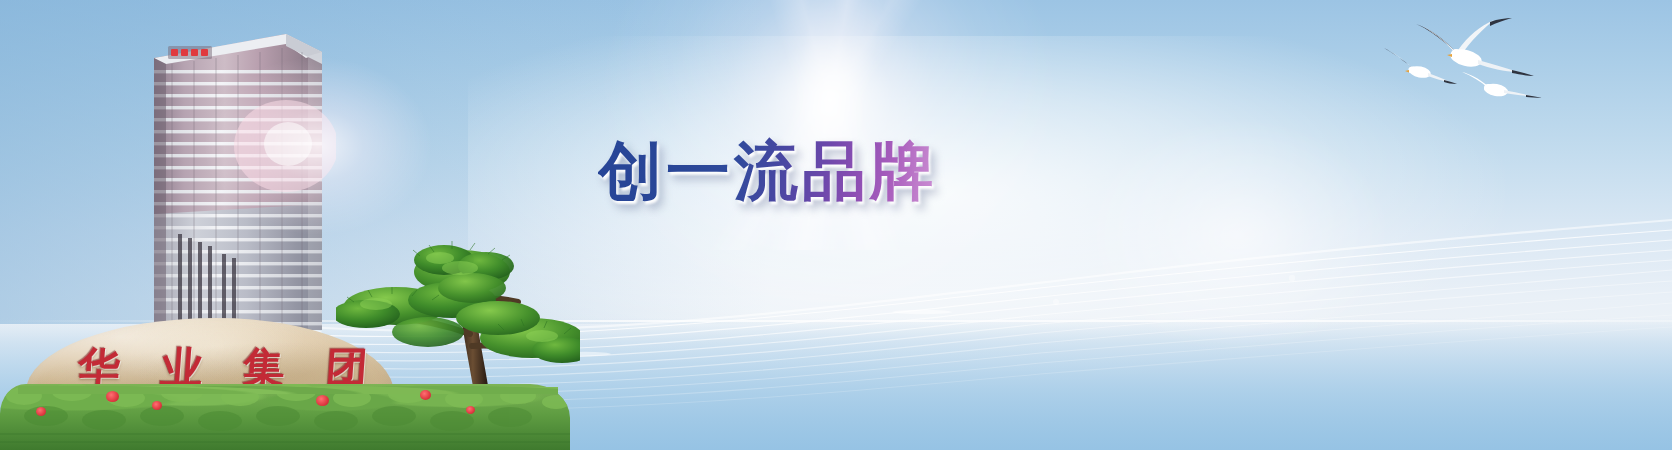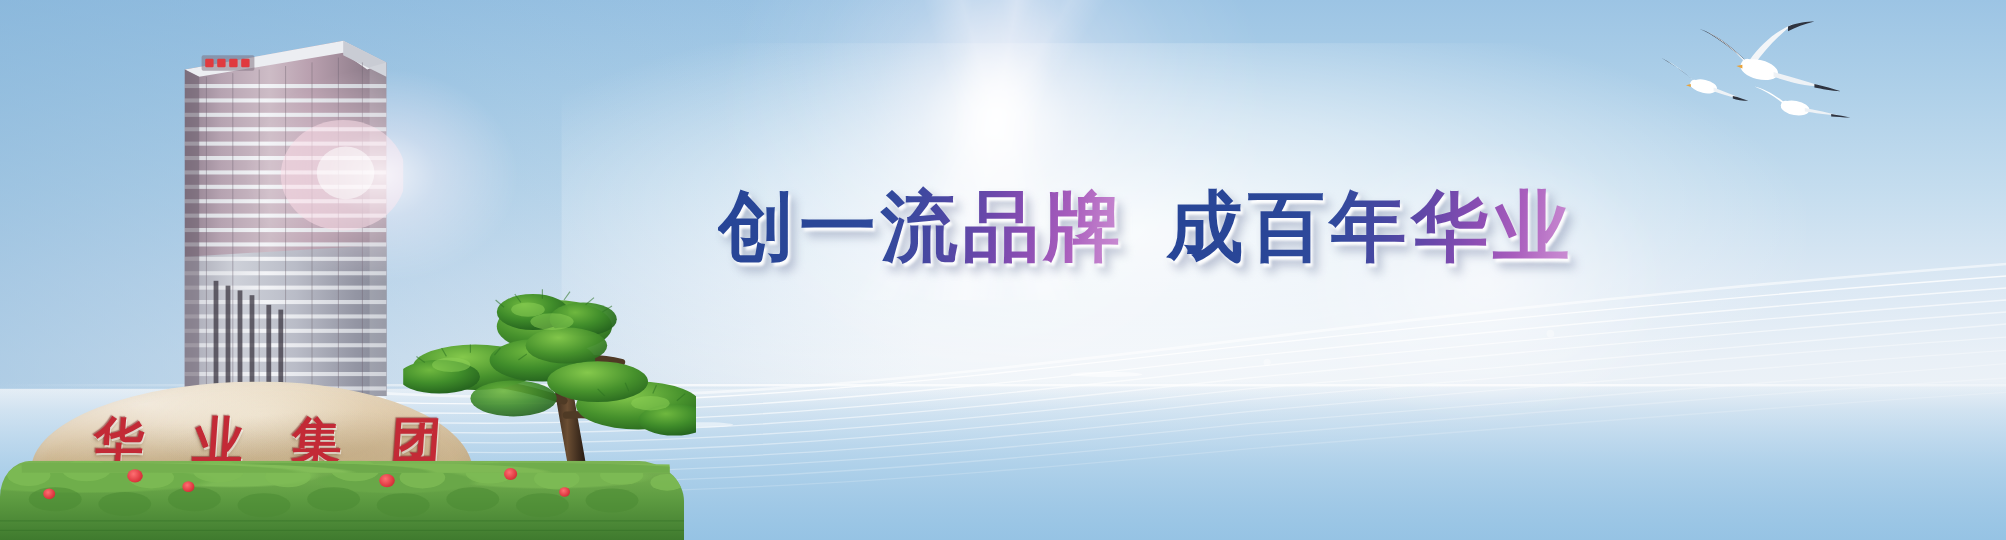--- a/index.html
+++ b/index.html
@@ -162,21 +162,21 @@
   
   .tree { position:absolute; left:336px; top:222px; width:244px; height:210px; }
   .tree svg { width:100%; height:100%; display:block; }
 
   
   .gulls { position:absolute; left:1378px; top:6px; width:180px; height:110px; }
   .gulls svg { width:100%; height:100%; display:block; }
 
   
   .slogan {
-    position:absolute; left:598px; top:148px;
+    position:absolute; left:598px; top:130px;
     width:760px; height:82px;
     display:flex; align-items:center;
     white-space:nowrap;
   }
   .slogan .txt {
     font-family:"DejaVu Sans", sans-serif;
     font-size:64px;
     font-weight:700;
     letter-spacing:4px;
     background:linear-gradient(100deg,
@@ -471,16 +471,15 @@
   </div>
 
   <div class="flare3"></div>
   <div class="flare"></div>
   <div class="flare-rays"></div>
   <div class="flare2"></div>
 
   <div class="slogan">
     <span class="txt">创一流品牌</span>
     <span class="gap"></span>
-    <span class="txt">成百年华业</span>
   </div>
 
 </div>
 
 </body></html>

